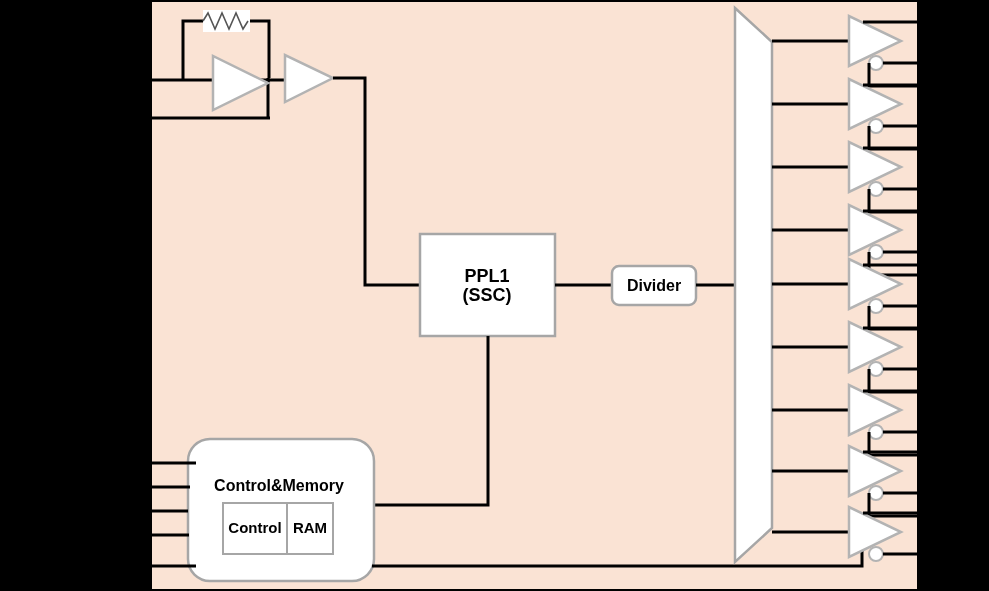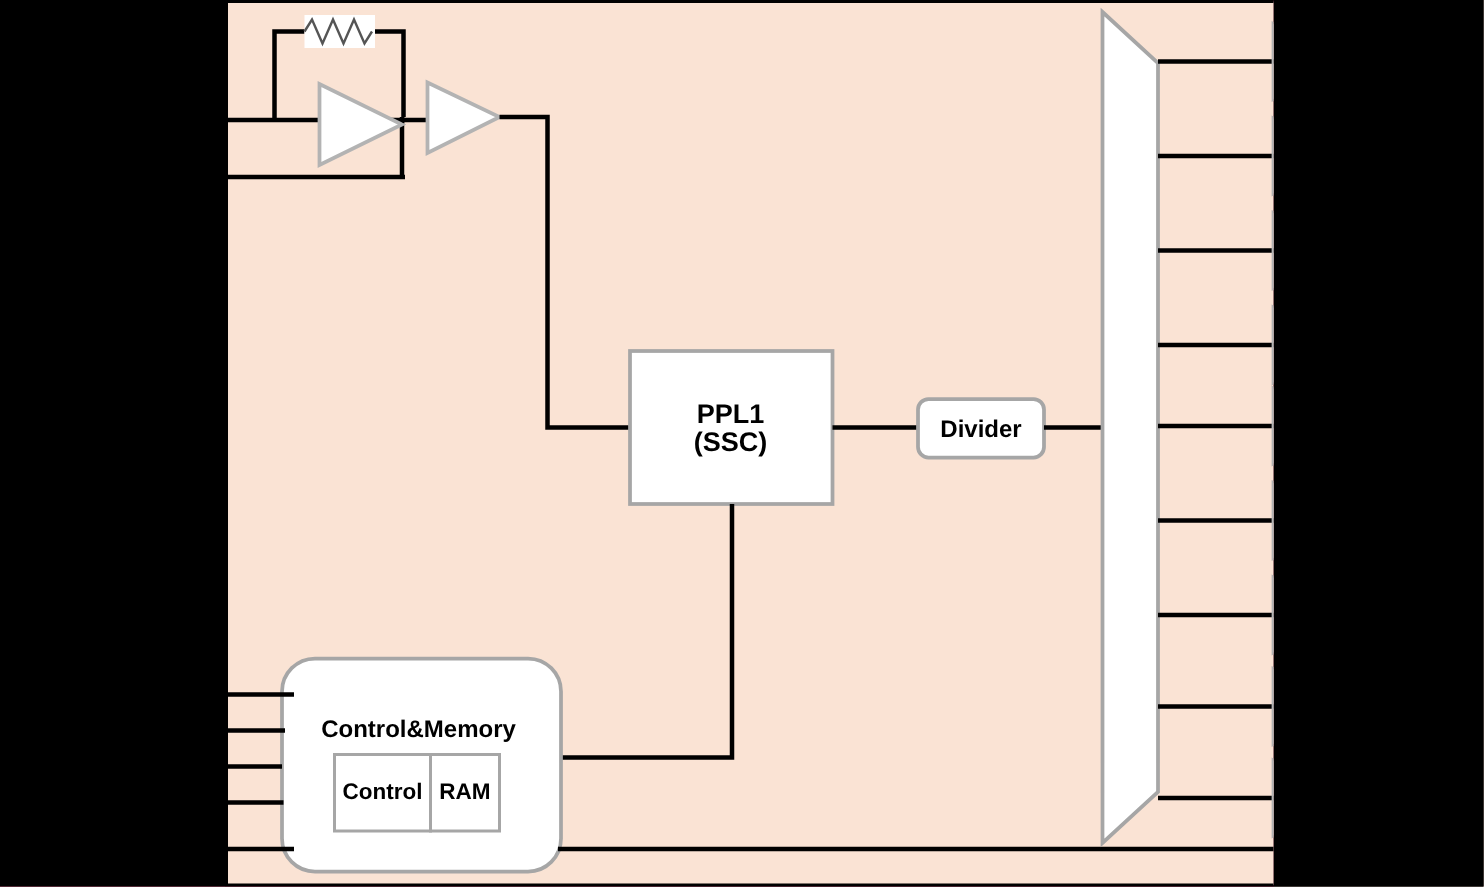--- a/index.html
+++ b/index.html
@@ -3,23 +3,23 @@
 <meta charset="utf-8">
 <title>Clock Generator Block Diagram</title>
 <style>
   html, body {
     margin: 0;
     padding: 0;
     background: #000000;
   }
   #root {
     position: relative;
-    width: 849px;
+    width: 989px;
     height: 591px;
-    background: #be185d;
+    background: #22c55e;
     overflow: hidden;
     font-family: "Liberation Sans", sans-serif;
   }
   #chip-svg {
     position: absolute;
     left: 0;
     top: 0;
     width: 989px;
     height: 591px;
     display: block;

